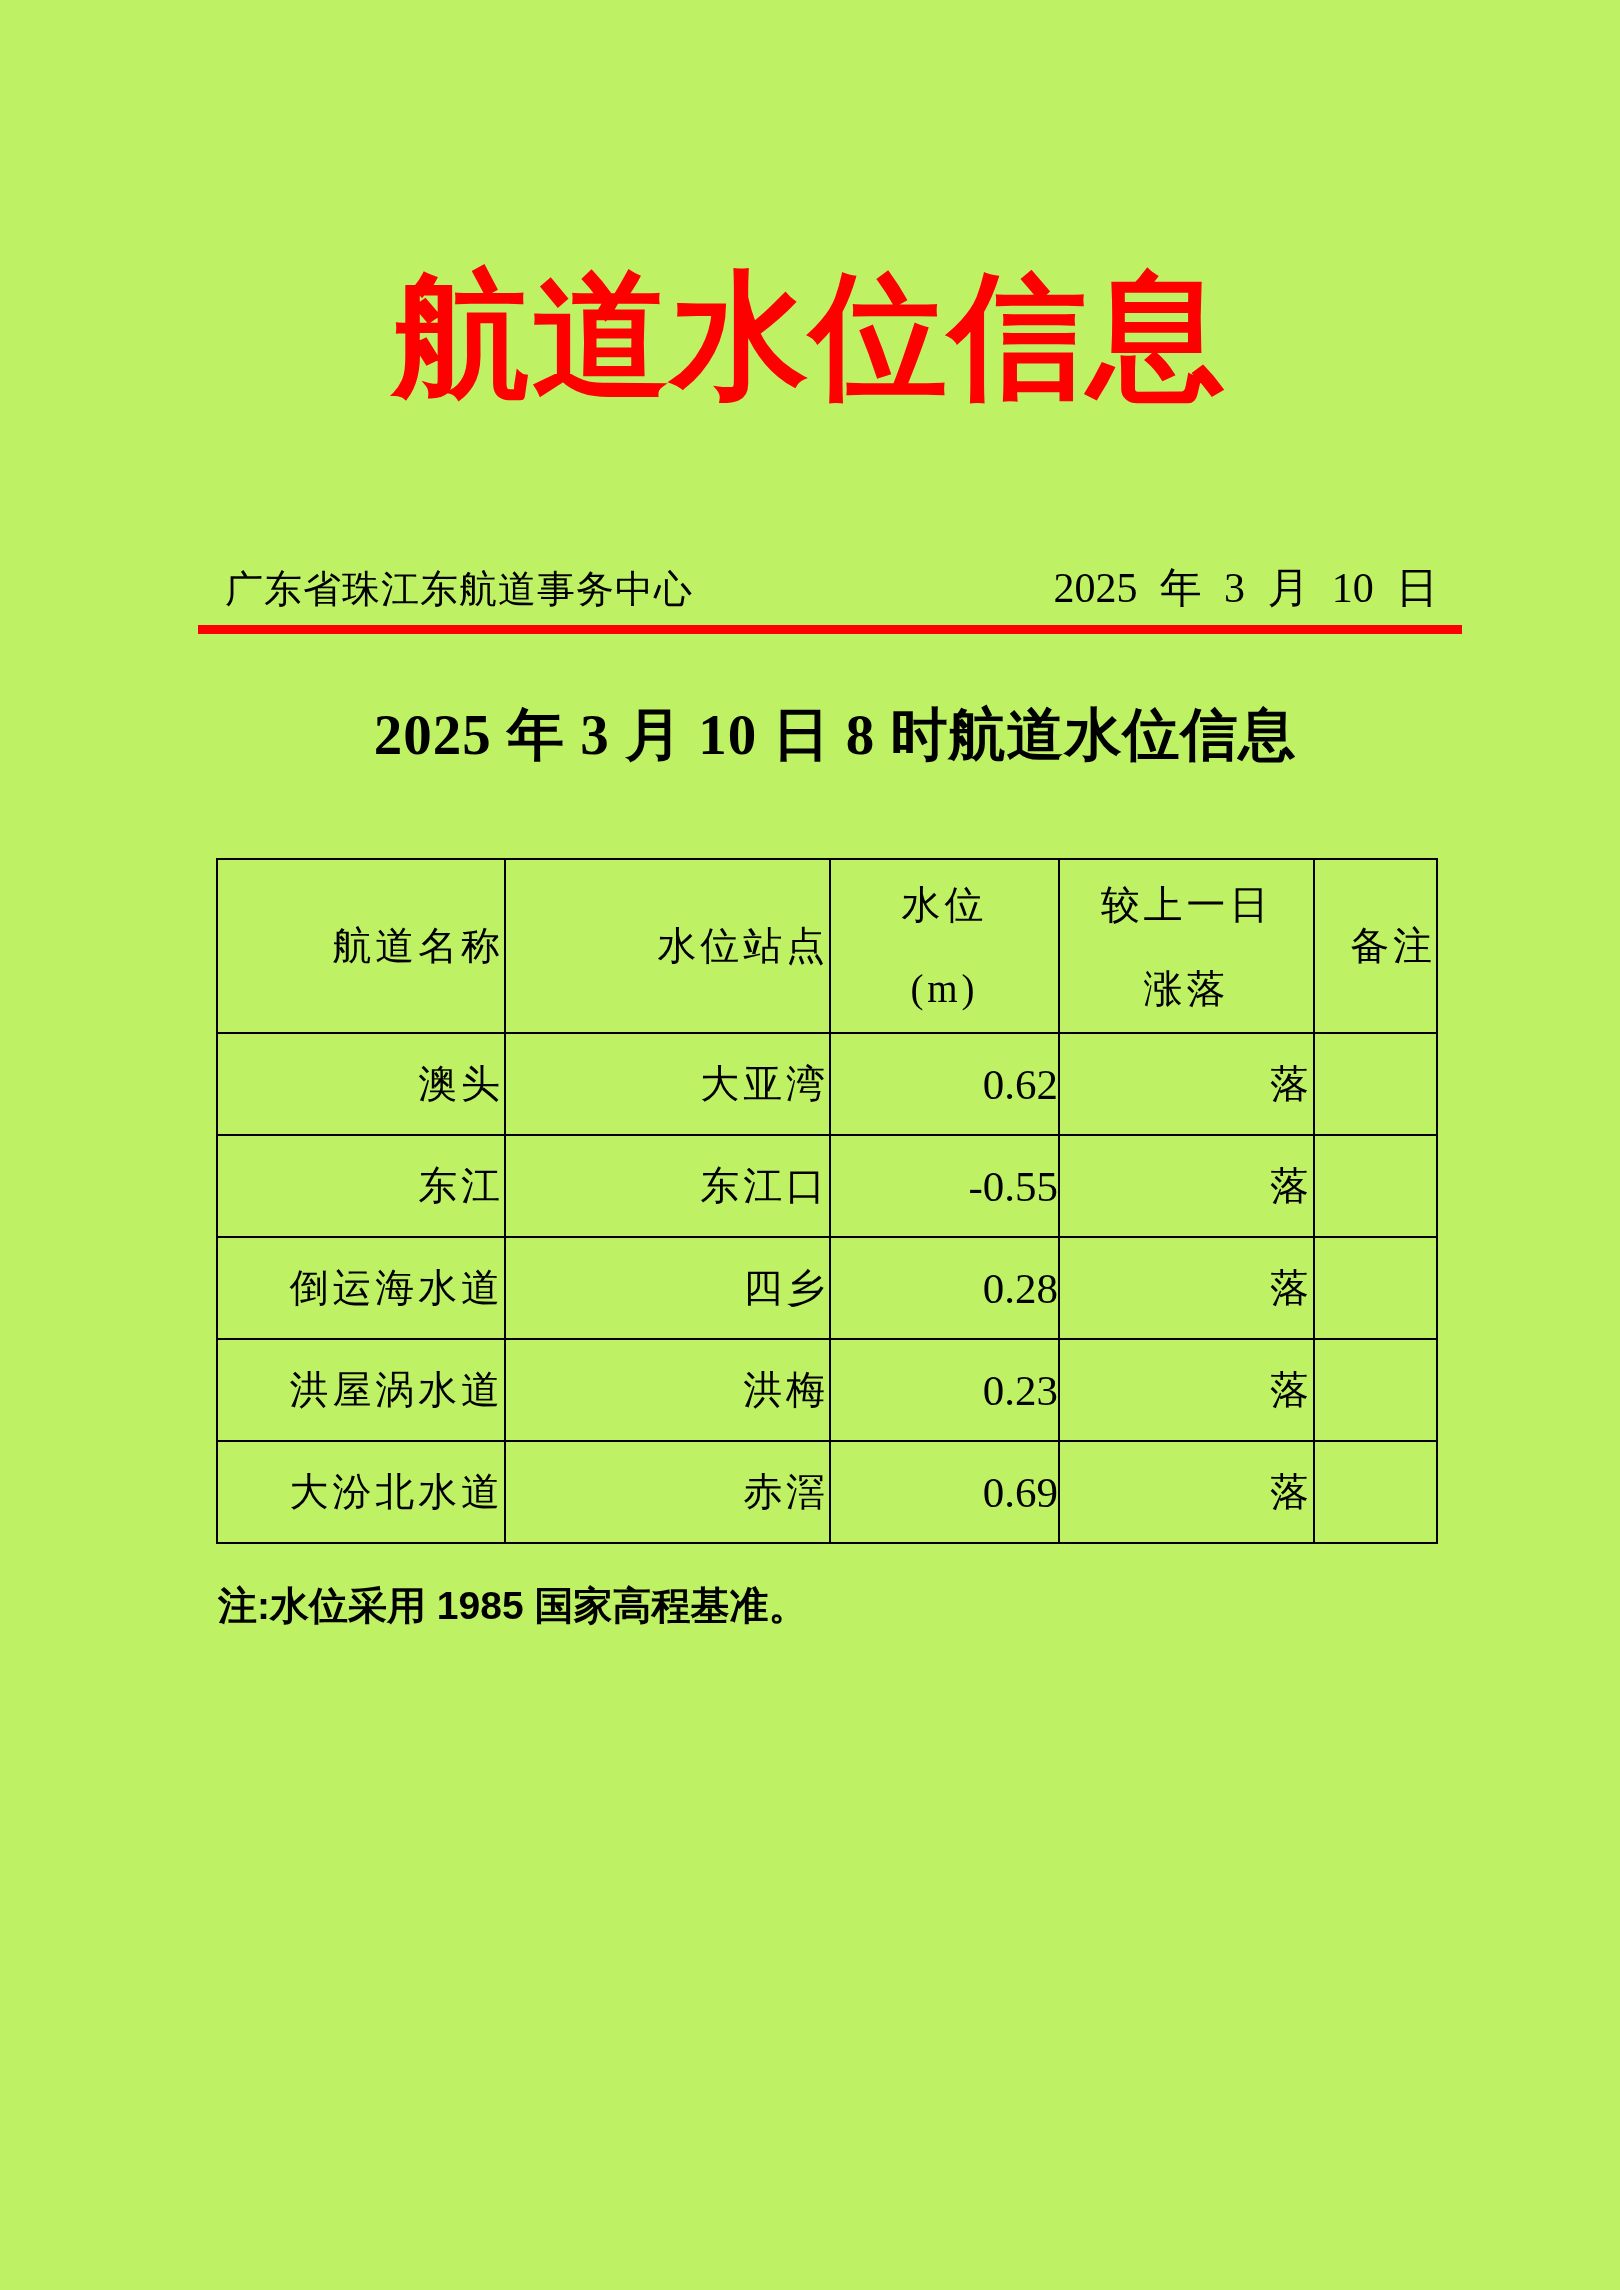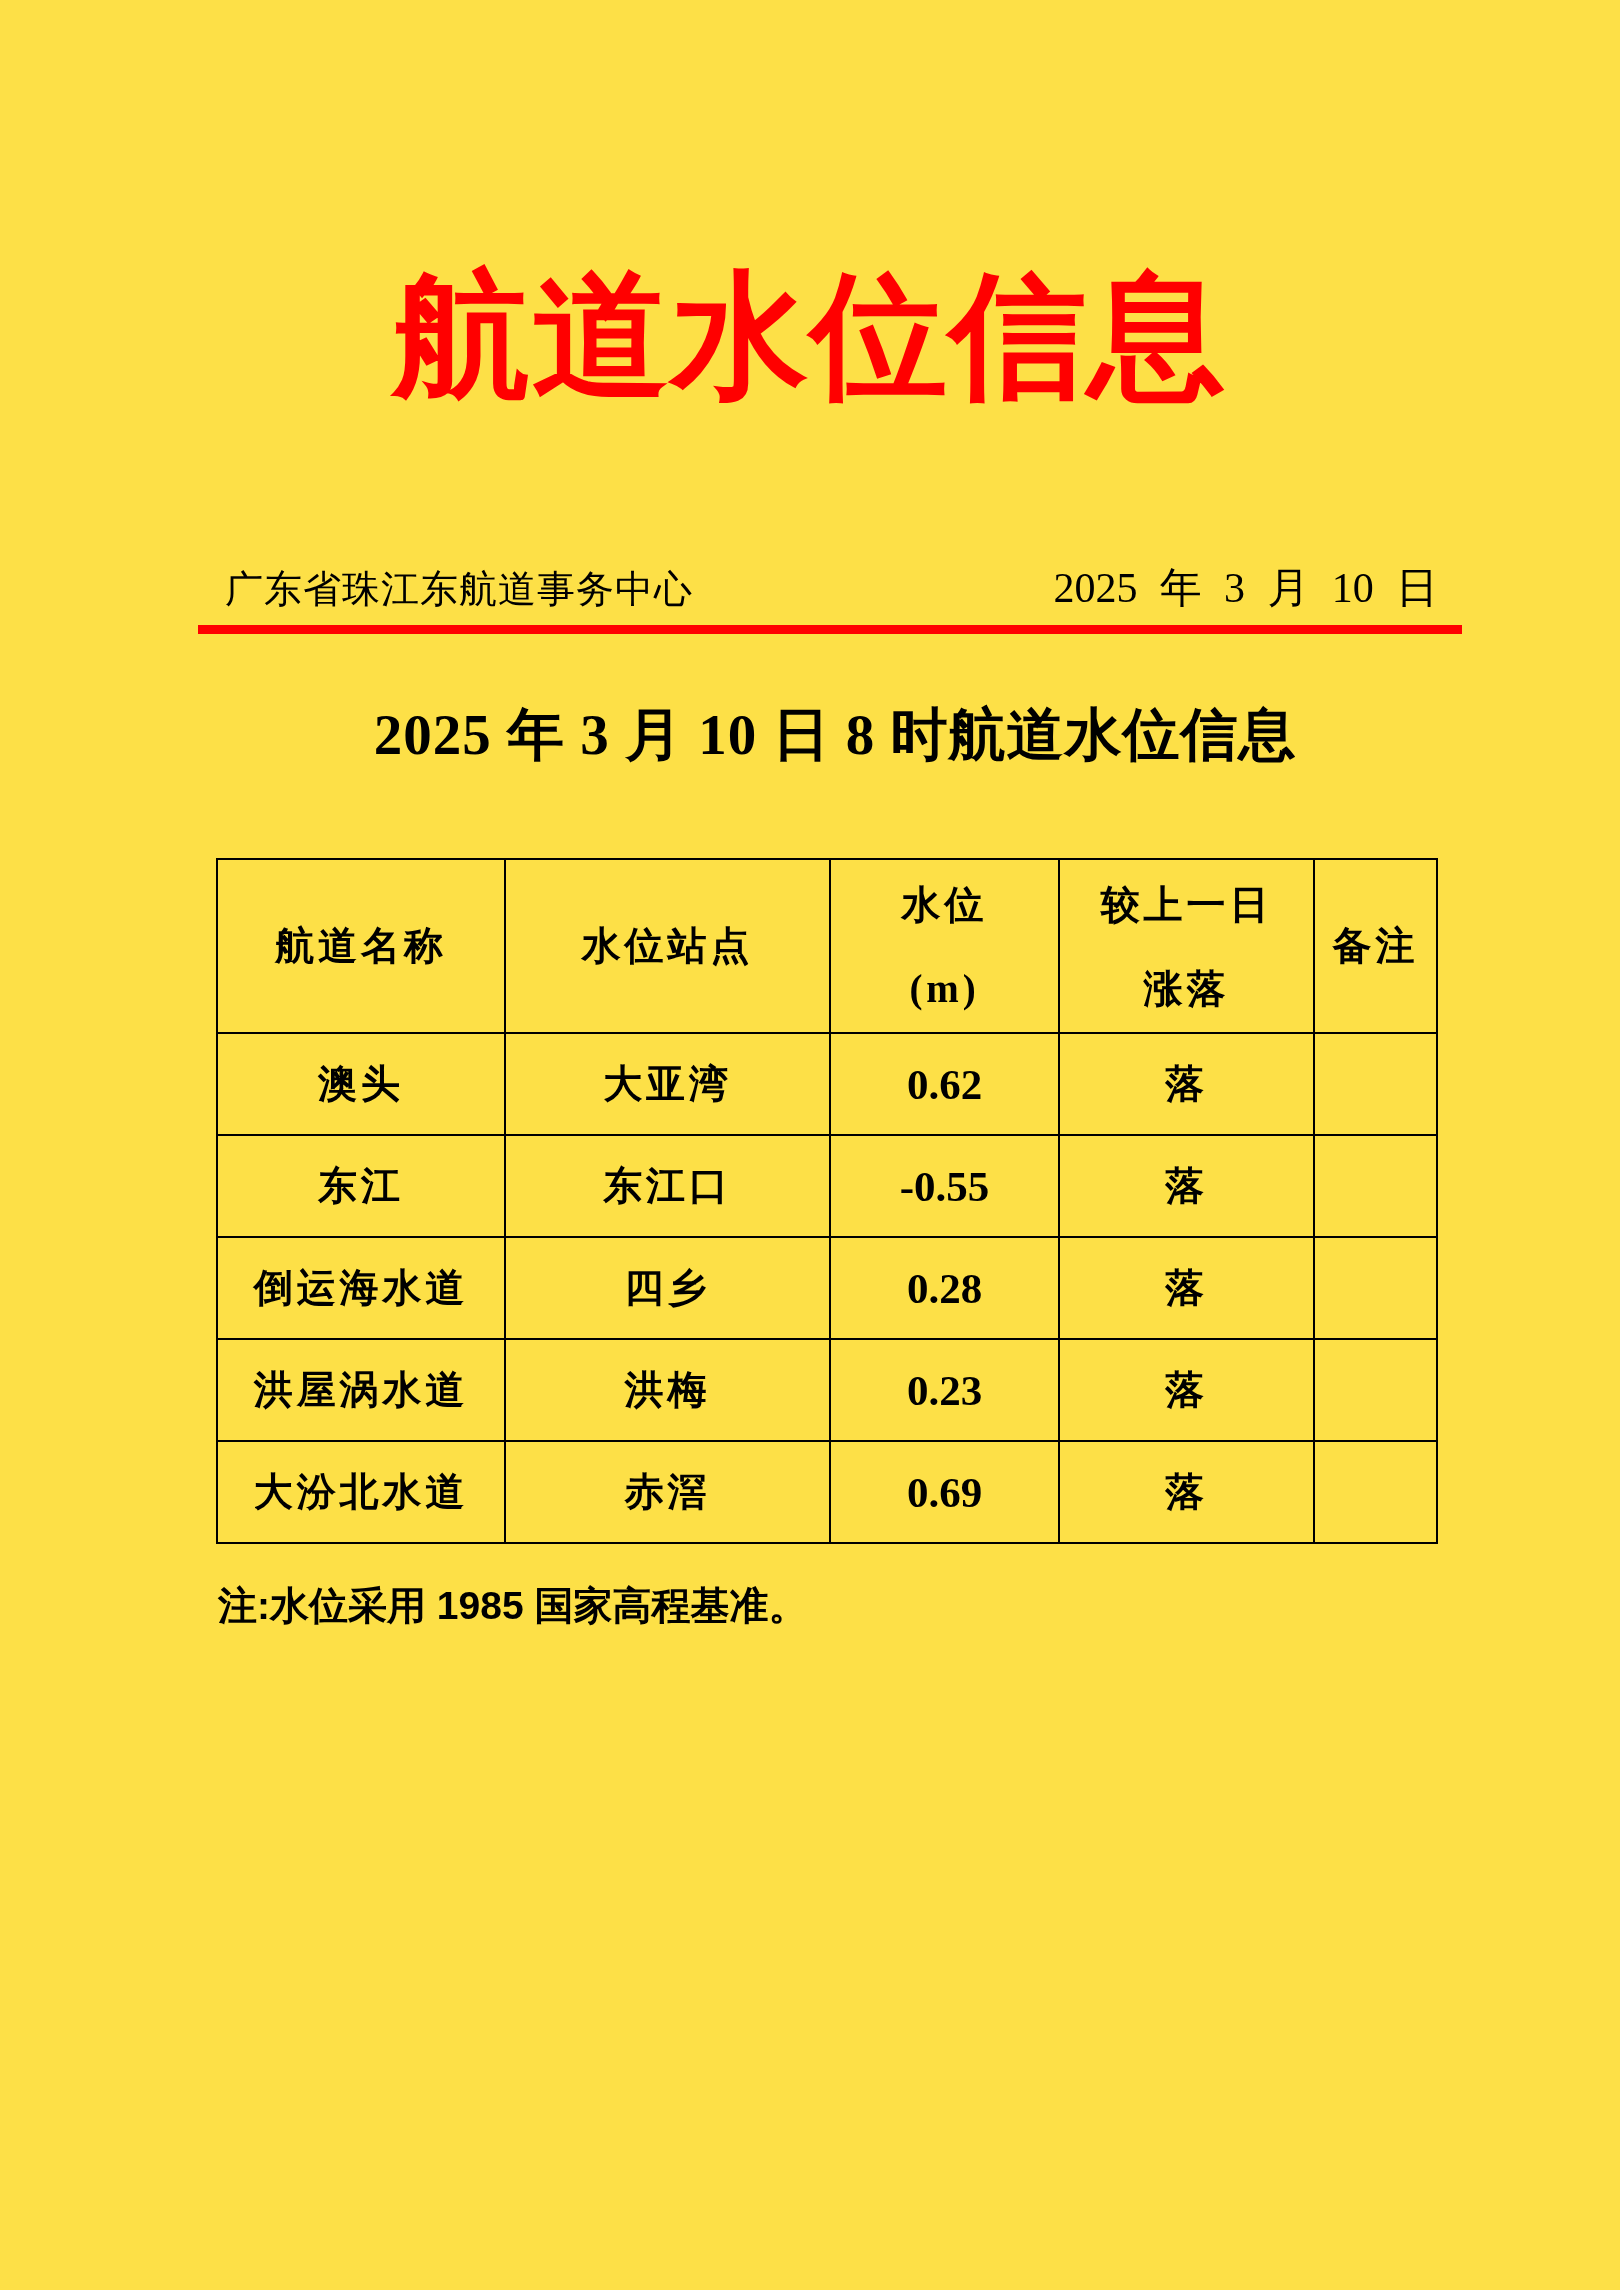--- a/index.html
+++ b/index.html
@@ -2,21 +2,21 @@
 <html><head>
 <meta charset="utf-8">
 <title>航道水位信息</title>
 <style>
   html, body { margin: 0; padding: 0; background: #ffffff; }
 
   .page {
     position: relative;
     width: 1620px;
     height: 2291px;
-    background: #fde047;
+    background: #bef264;
     color: #000000;
     font-family: "Liberation Serif", "DejaVu Serif", serif;
     overflow: hidden;
   }
 
   
   .doc-title {
     position: absolute;
     top: 259px;
     left: 0;
@@ -75,24 +75,24 @@
     top: 858px;
   }
   table.levels {
     border-collapse: collapse;
     table-layout: fixed;
     width: 1221px;
   }
   table.levels th,
   table.levels td {
     border: 2px solid #000000;
-    text-align: center;
+    text-align: right;
     vertical-align: middle;
     padding: 0;
-    font-weight: bold;
+    font-weight: normal;
     overflow: hidden;
   }
   table.levels thead tr { height: 174px; }
   table.levels tbody tr { height: 102px; }
 
   th.hdr, td.cjk {
     font-size: 39px;
     letter-spacing: 3.9px;
     line-height: 1.15;
   }

